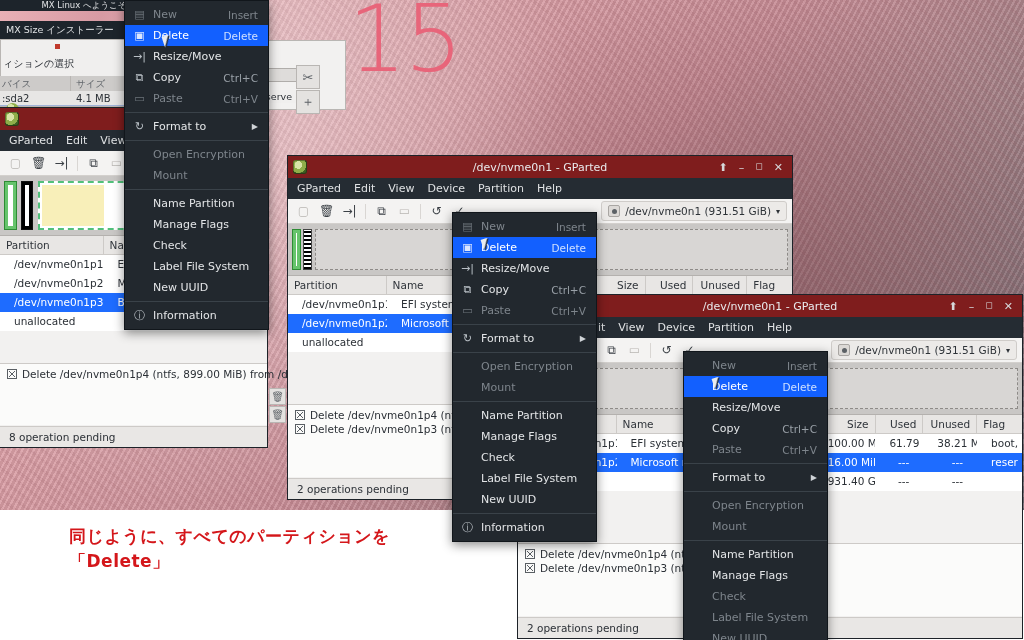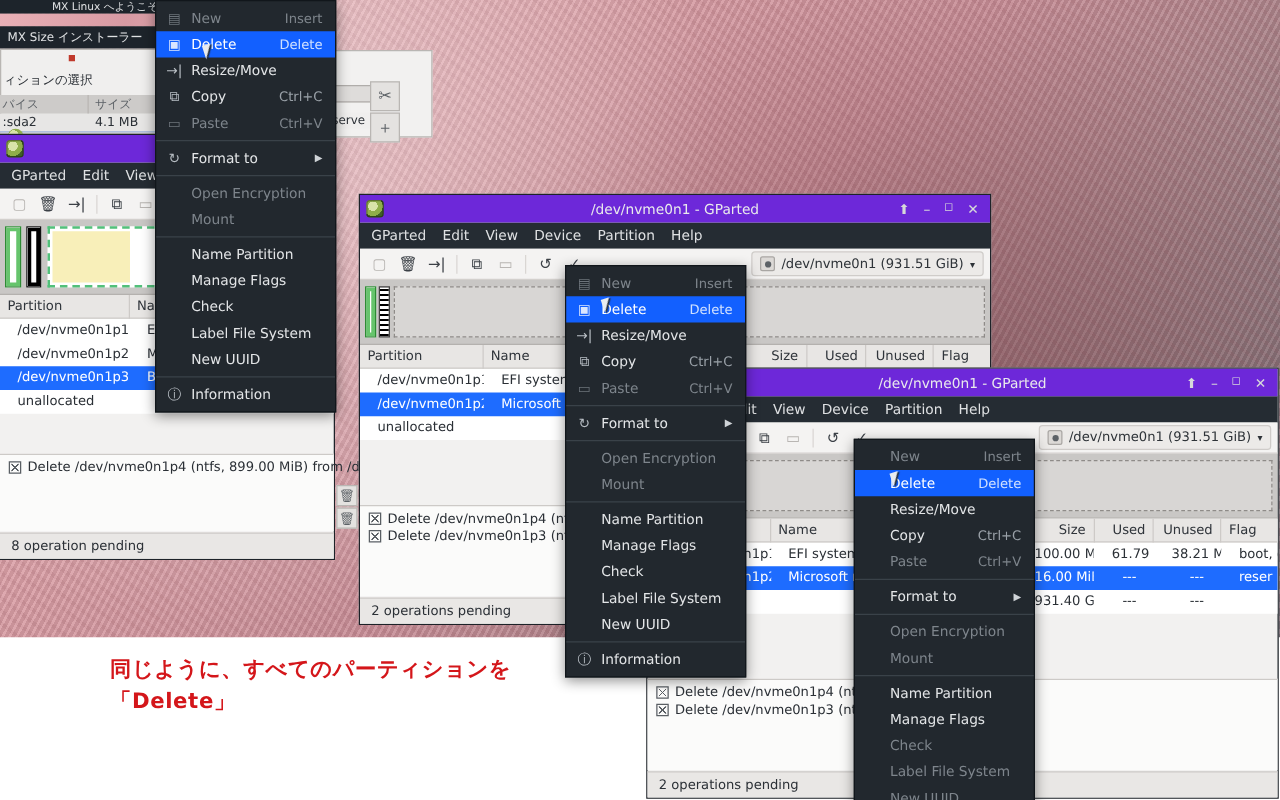--- a/index.html
+++ b/index.html
@@ -26,21 +26,21 @@
     font-family: "DejaVu Sans", "Liberation Sans", sans-serif;
     font-weight: 300;
     line-height: .82;
     letter-spacing: -2px;
     user-select: none;
   }
 
   
   .win { position: absolute; background: #f2f1f0; border: 1px solid #1d2228; }
   .titlebar {
-    height: 22px; background: #6d28d9; color: #e8e9ea;
+    height: 22px; background: #7f1d1d; color: #e8e9ea;
     display: flex; align-items: center; position: relative;
     font-size: 11px;
   }
   .titlebar .tb-title {
     position: absolute; left: 0; right: 0; text-align: center;
     font-size: 11px; color: #e9eaec; pointer-events: none;
   }
   .tb-appicon {
     width: 14px; height: 14px; margin-left: 5px; border-radius: 3px;
     background: radial-gradient(circle at 38% 36%, #d8e4a8 0 30%, #8fae4a 31% 62%, #3f5f23 63% 100%);
@@ -191,20 +191,21 @@
     white-space: pre-line;
   }
 </style>
 </head>
 <body>
 
 <div id="root">
 
   <div class="wallpaper" style="left:0;top:0;width:1024px;height:510px;"></div>
 
+  <div class="conky-num" style="left:348px;top:2px;font-size:92px;color:#e8657a;">15</div>
 
   <div style="position:absolute;left:0;top:510px;width:1024px;height:130px;background:#ffffff;"></div>
 
   <div class="mx-strip" style="left:0;top:0;width:168px;height:11px;justify-content:center;">
     <span style="font-size:8.5px;">MX Linux へようこそ</span>
   </div>
 
   <div style="position:absolute;left:0;top:11px;width:168px;height:10px;
               background:linear-gradient(100deg,#e9b0b6,#d79aa3 60%,#e3abb2);"></div>
   <div class="mx-strip" style="left:0;top:21px;width:168px;height:18px;">
@@ -677,16 +678,16 @@
         <span class="ic"></span>
         <span class="lb">Label File System</span>
       </div>
       <div class="mi dis">
         <span class="ic"></span>
         <span class="lb">New UUID</span>
       </div>
     </div>
   <div class="cursor-ptr" style="left:713px;top:377px;"></div>
 
-  <div class="caption" style="left:88px;top:524px;width:420px;">同じように、すべてのパーティションを
+  <div class="caption" style="left:69px;top:524px;width:420px;">同じように、すべてのパーティションを
 「Delete」</div>
 
 </div>
 
 </body></html>

